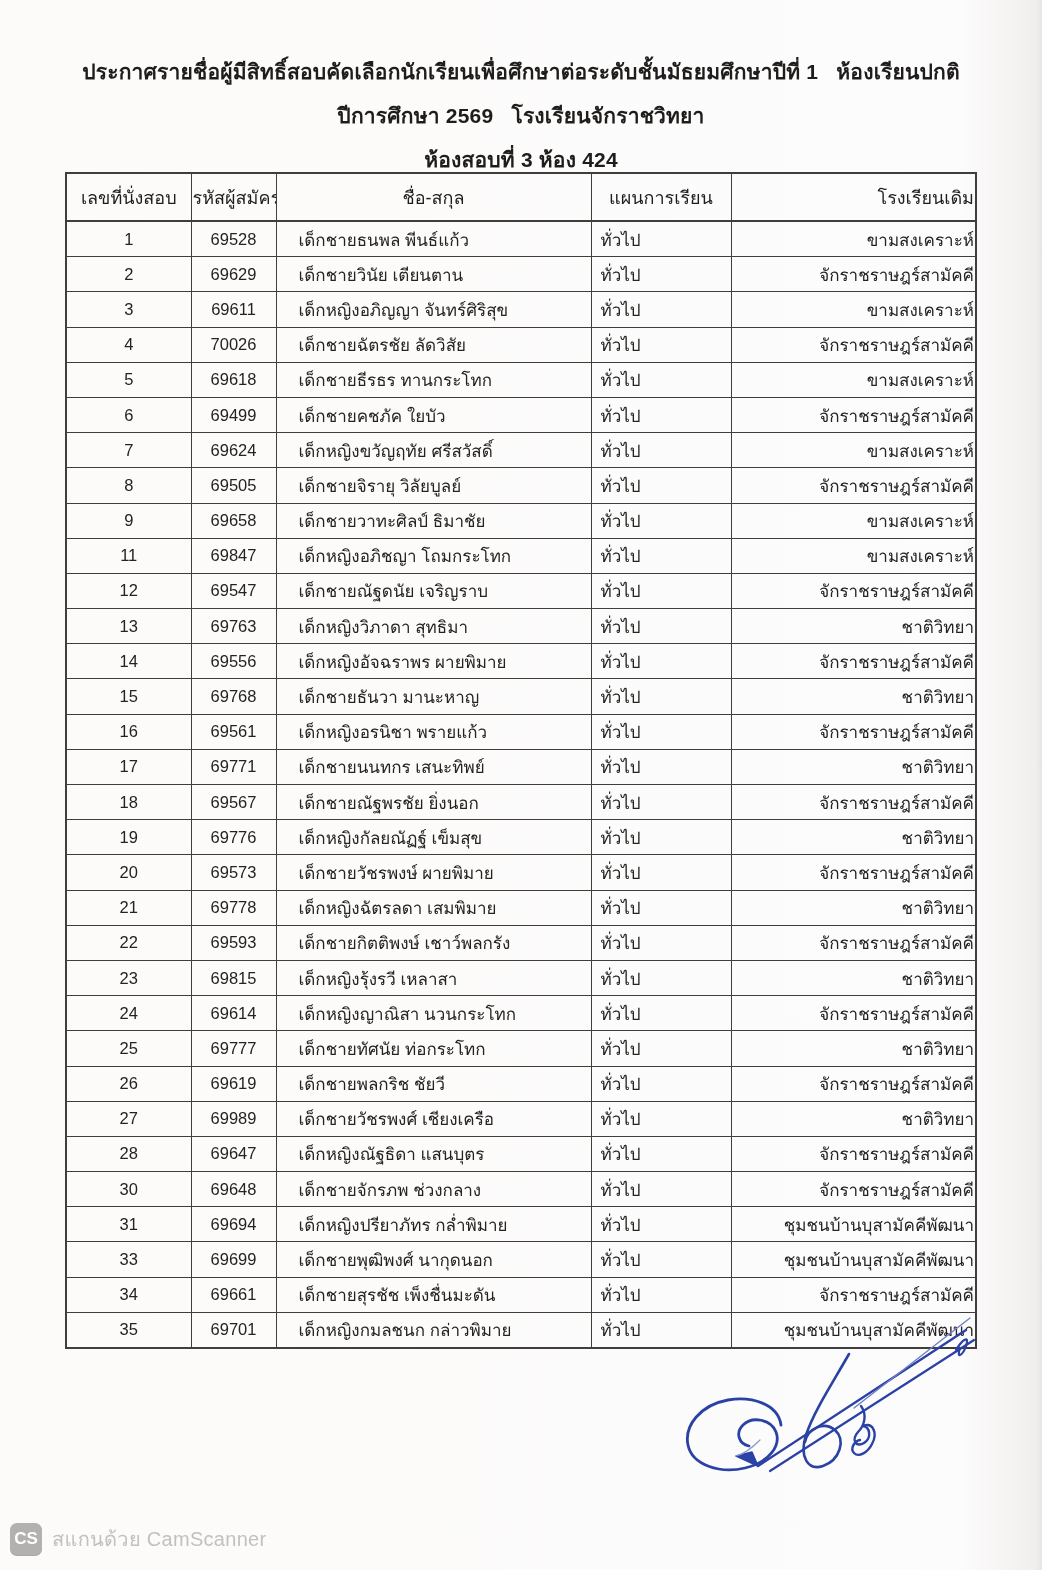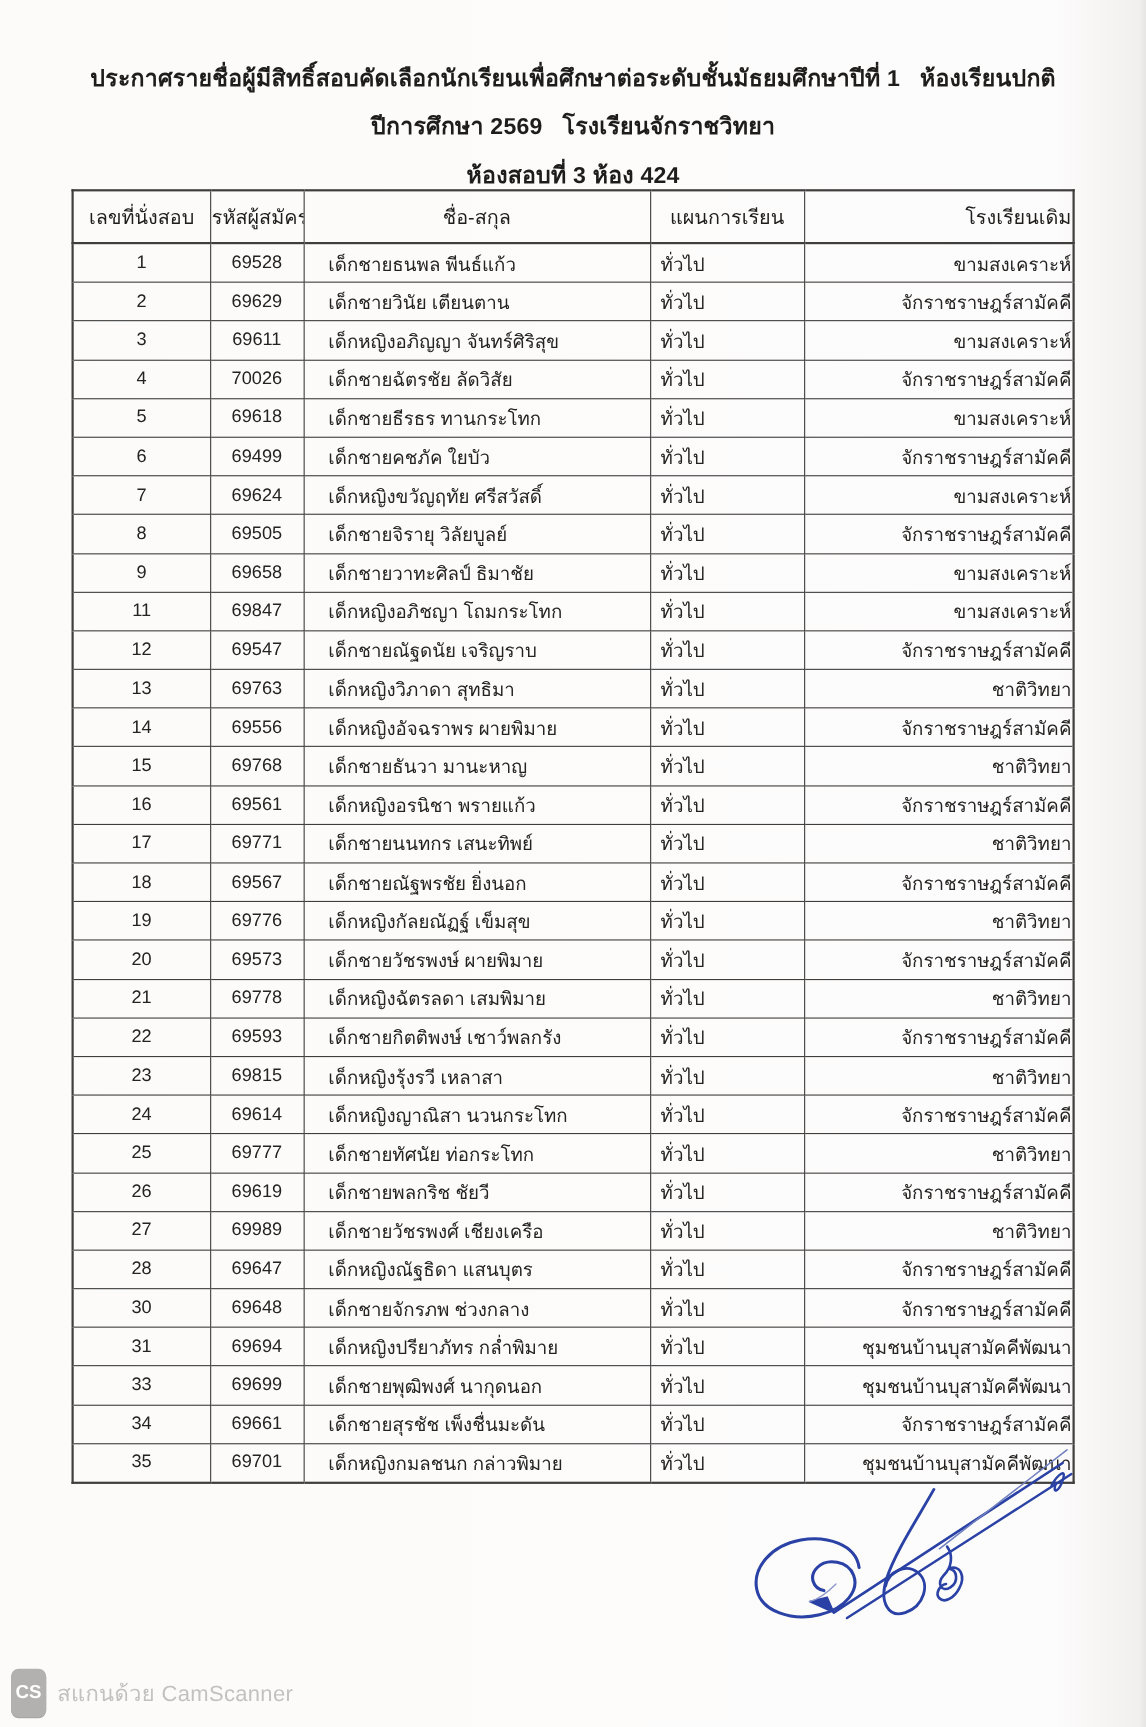--- a/index.html
+++ b/index.html
@@ -46,21 +46,21 @@
   table.roster thead th:last-child,table.roster td:last-child{border-right-width:2px;text-align:right;}
   table.roster tbody tr:last-child td{border-bottom-width:2px;}
   
   .signature{position:absolute;left:618px;top:1288px;width:380px;height:235px;pointer-events:none;}
   
   .footer{
     position:absolute;left:10px;bottom:14px;height:34px;
     display:flex;align-items:center;gap:10px;
   }
   .cs-badge{
-    width:32px;height:44px;border-radius:7px;background:#b3b1af;
+    width:32px;height:32px;border-radius:7px;background:#b3b1af;
     color:#ffffff;font-weight:bold;font-size:17px;
     display:flex;align-items:center;justify-content:center;
     box-shadow:0 1px 0 #a8a6a4;
   }
   .scan-text{color:#c3c1bf;font-size:20px;letter-spacing:.3px;}
 </style>
 </head>
 <body>
 
 <div class="page">

